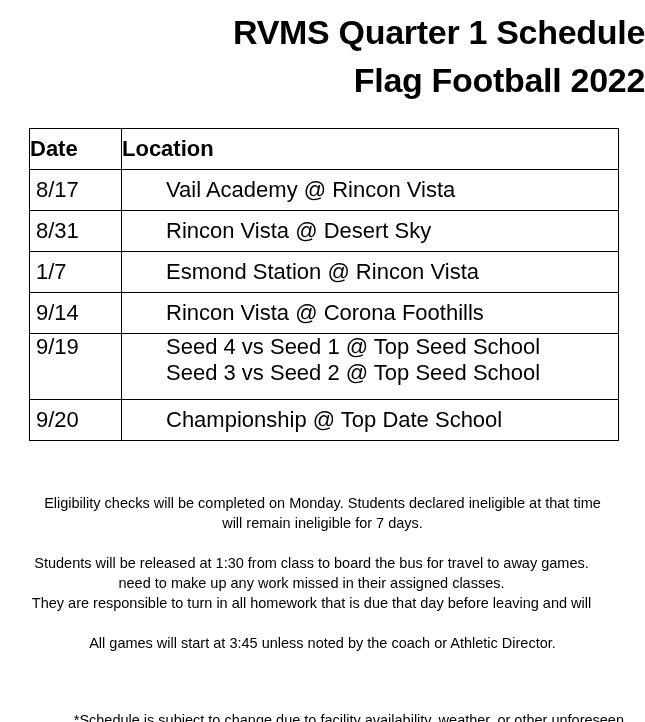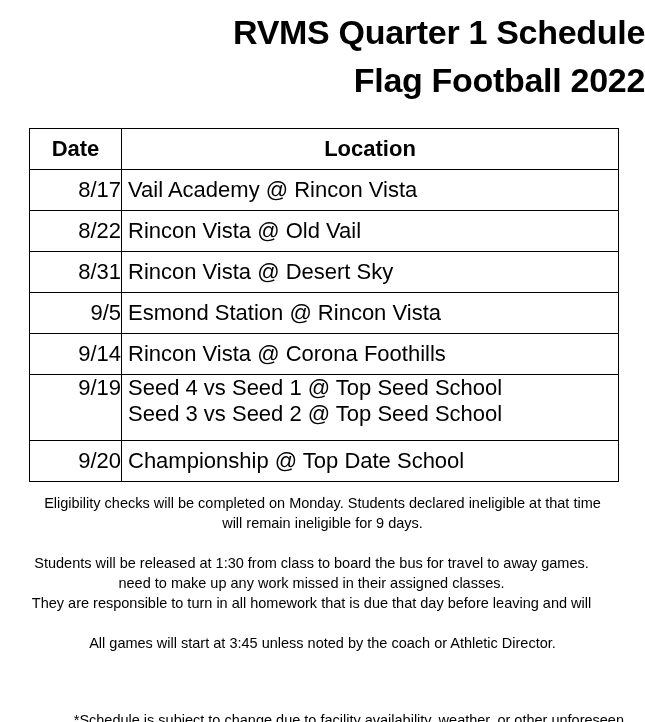--- a/index.html
+++ b/index.html
@@ -14,26 +14,26 @@
     #t1 { top: 12px; }
     #t2 { top: 60px; }
     table.sched {
       position: absolute; left: 29px; top: 128px;
       width: 590px; border-collapse: collapse;
     }
     table.sched td, table.sched th {
       border: 1.5px solid #000; padding: 0; vertical-align: top;
       font-size: 22px;
     }
-    table.sched th { font-weight: bold; height: 40px; vertical-align: middle; text-align: center; }
-    table.sched td.date { width: 85px; padding-left: 6px; text-align: right; }
+    table.sched th { font-weight: bold; height: 40px; vertical-align: middle; text-align: left; }
+    table.sched td.date { width: 85px; padding-left: 6px; }
     table.sched td.loc { padding-left: 6px; }
     table.sched tr.row td { height: 40px; line-height: 40px; }
     table.sched tr.row.multi td { height: 66px; line-height: 26px; box-sizing: border-box; }
-    .loc-line { display: block; }
+    .loc-line { display: block; margin-left: 38px; }
     .notes { position: absolute; left: 0; width: 645px; font-size: 14.5px; line-height: 20px; }
     .notes p { margin: 0; }
     .center { text-align: center; padding: 0 28px; }
     #n1 { position: absolute; top: 493px; left: 0; width: 645px; box-sizing: border-box; }
     #n2 { position: absolute; top: 553px; left: 0; width: 623px; box-sizing: border-box; }
     #n3 { position: absolute; top: 633px; left: 0; width: 645px; box-sizing: border-box; }
     #n4 { position: absolute; top: 710px; left: 24px; width: 600px; text-align: right; }
   </style>
 </head>
 <body>
@@ -49,33 +49,27 @@
     </tr>
   </thead>
   <tbody>
     <tr class="row">
       <td class="date">8/17</td>
       <td class="loc">
           <span class="loc-line">Vail Academy @ Rincon Vista</span>
         </td>
     </tr>
     <tr class="row">
-      <td class="date">8/22</td>
-      <td class="loc">
-          <span class="loc-line">Rincon Vista @ Old Vail</span>
-        </td>
-    </tr>
-    <tr class="row">
       <td class="date">8/31</td>
       <td class="loc">
           <span class="loc-line">Rincon Vista @ Desert Sky</span>
         </td>
     </tr>
     <tr class="row">
-      <td class="date">9/5</td>
+      <td class="date">1/7</td>
       <td class="loc">
           <span class="loc-line">Esmond Station @ Rincon Vista</span>
         </td>
     </tr>
     <tr class="row">
       <td class="date">9/14</td>
       <td class="loc">
           <span class="loc-line">Rincon Vista @ Corona Foothills</span>
         </td>
     </tr>
@@ -91,21 +85,21 @@
       <td class="loc">
           <span class="loc-line">Championship @ Top Date School</span>
         </td>
     </tr>
   </tbody>
 </table>
 
 <div class="notes">
   <div id="n1" class="center">
     <p>Eligibility checks will be completed on Monday. Students declared ineligible at that time</p>
-    <p>will remain ineligible for 9 days.</p>
+    <p>will remain ineligible for 7 days.</p>
   </div>
   <div id="n2" class="center">
     <p>Students will be released at 1:30 from class to board the bus for travel to away games.</p>
     <p>need to make up any work missed in their assigned classes.</p>
     <p>They are responsible to turn in all homework that is due that day before leaving and will</p>
   </div>
   <div id="n3" class="center">
     <p>All games will start at 3:45 unless noted by the coach or Athletic Director.</p>
   </div>
   <div id="n4">

